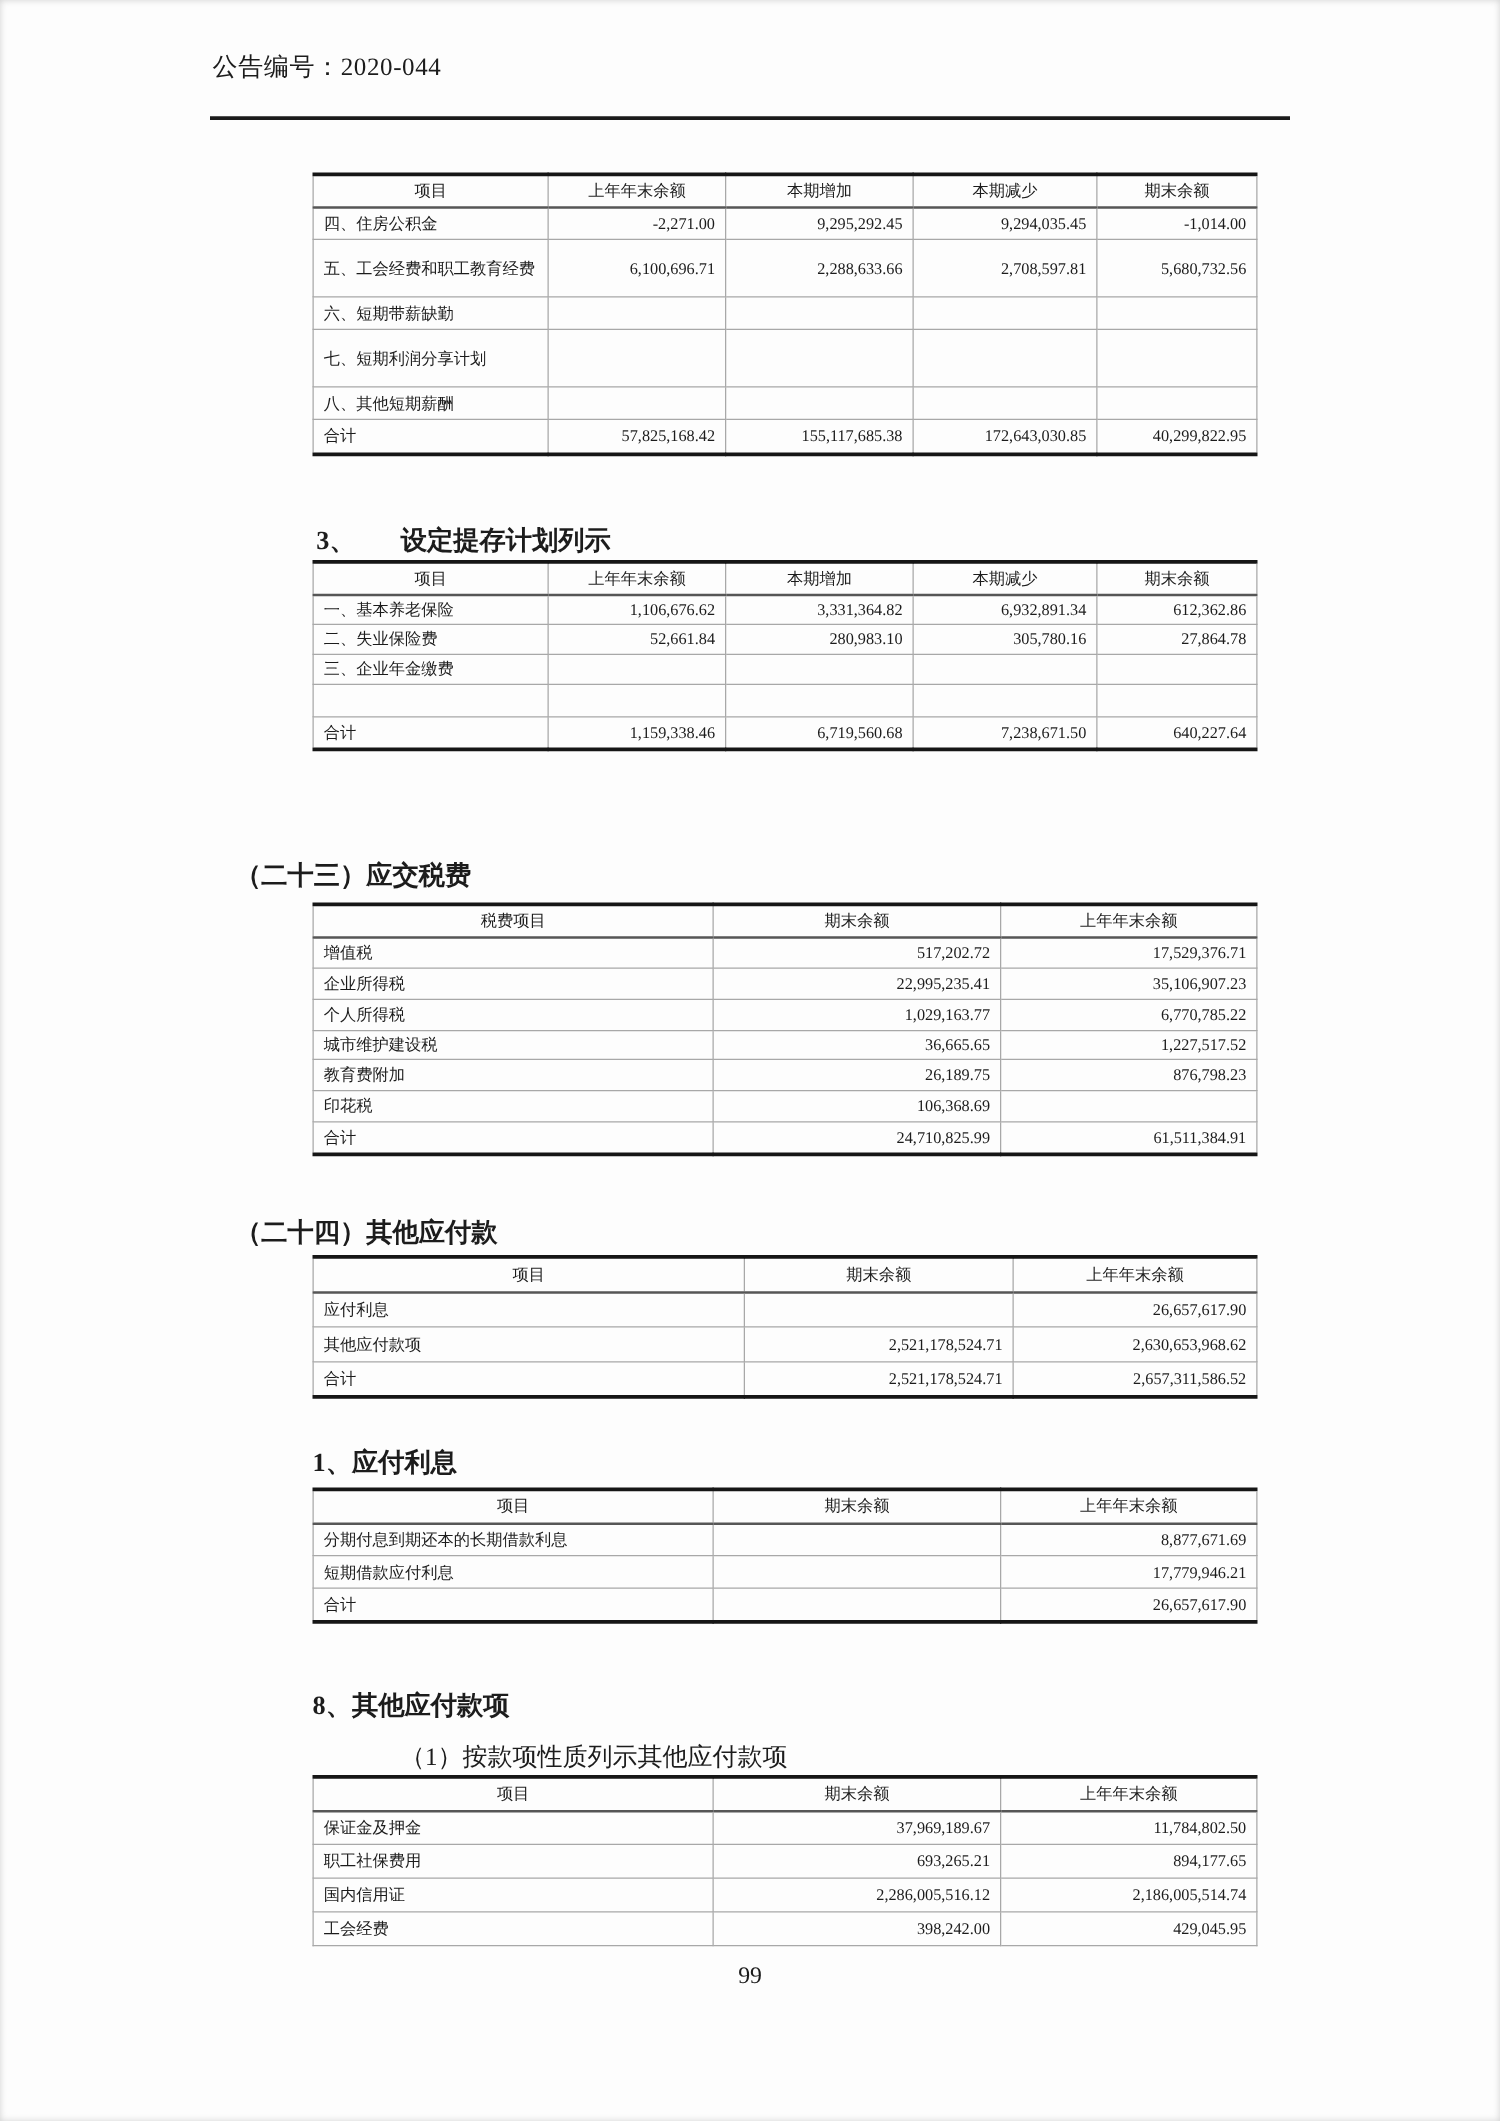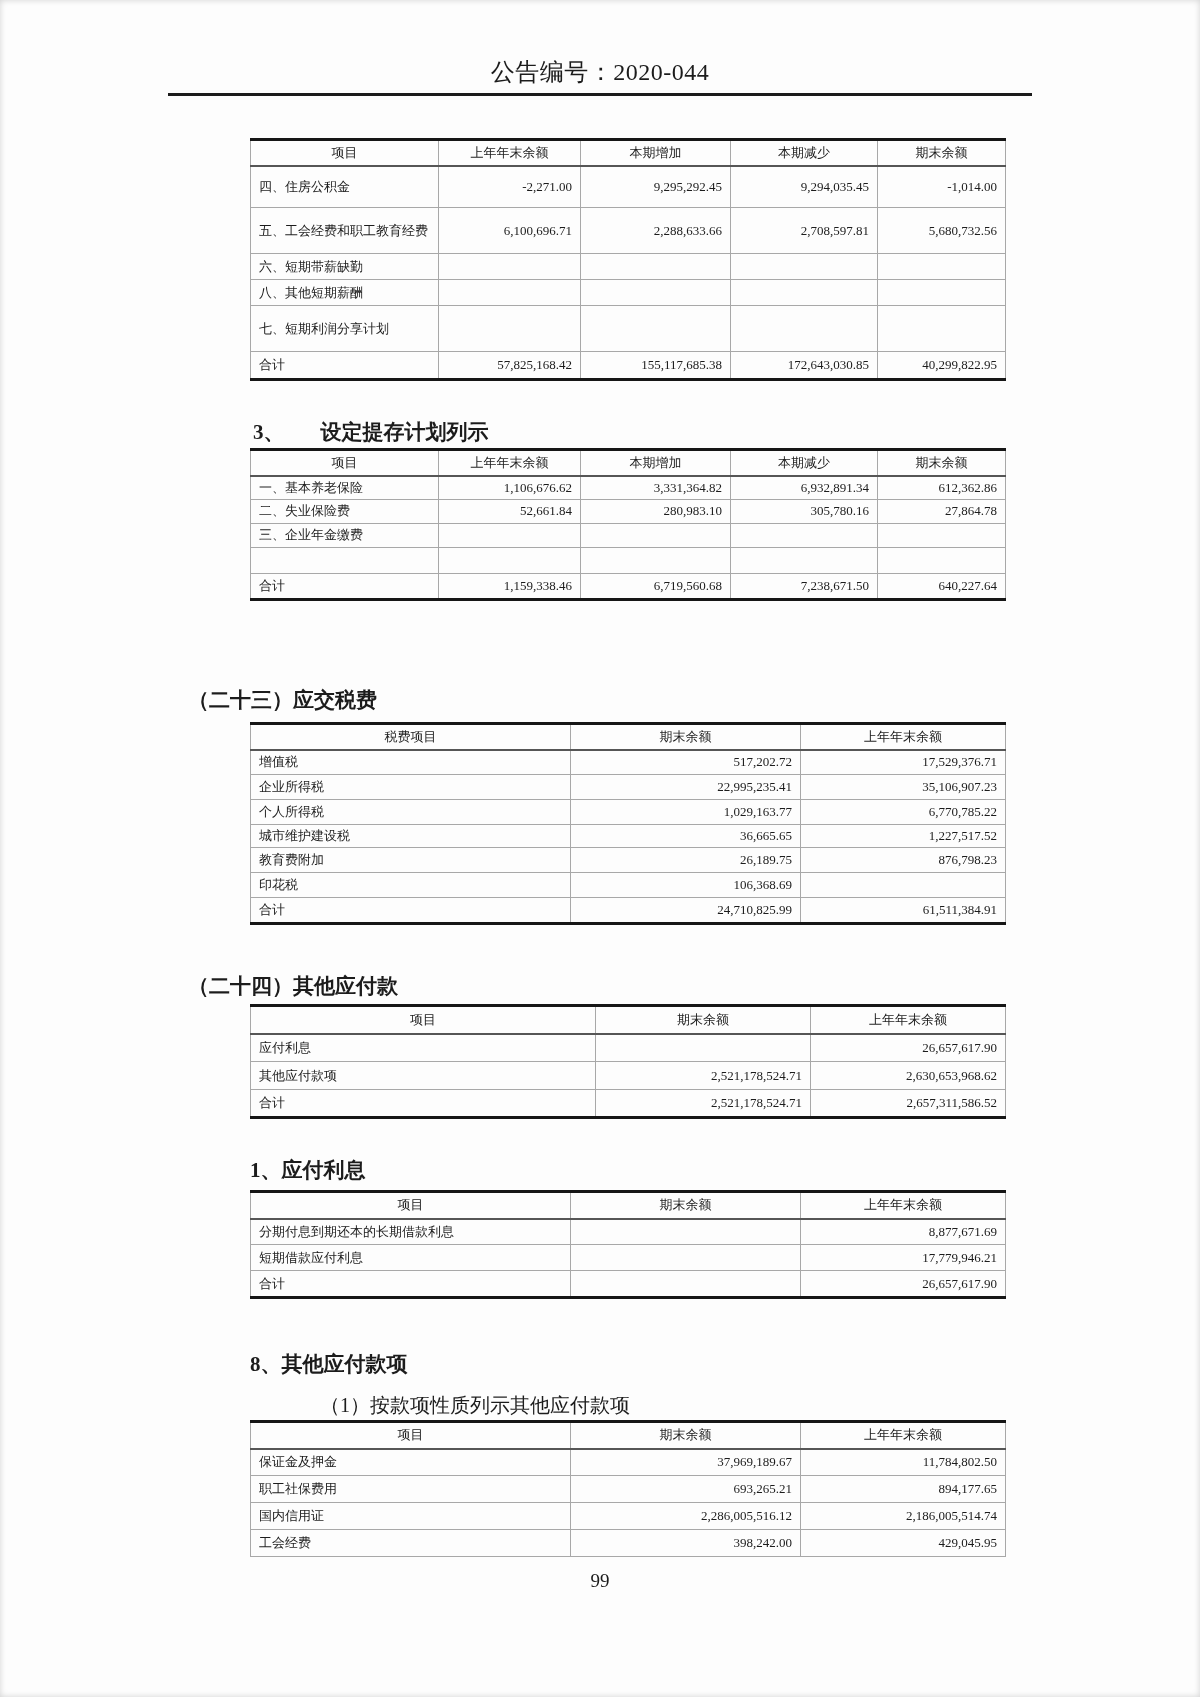--- a/index.html
+++ b/index.html
@@ -3,21 +3,21 @@
 <meta charset="utf-8">
 <style>
   html,body { margin:0; padding:0; background:#e9e9e9; }
   .page {
     position:relative; width:1200px; height:1697px; margin:0 auto;
     background:#fdfdfd; color:#1c1c1c;
     font-family:"Liberation Serif","DejaVu Serif",serif;
     box-shadow: inset 0 0 6px rgba(0,0,0,.18);
     overflow:hidden;
   }
-  .hdr-num { position:absolute; top:56px; left:170px; width:860px; text-align:center; font-size:24px; letter-spacing:.5px; }
+  .hdr-num { position:absolute; top:40px; left:170px; width:860px; text-align:left; font-size:20px; letter-spacing:.5px; }
   .hdr-rule { position:absolute; top:93px; left:168px; width:864px; height:3px; background:#1b1b1b; }
 
   .tw { position:absolute; left:250px; width:755px; }
   table.tbl {
     border-collapse:collapse; table-layout:fixed; width:755px;
     border-top:3px solid #161616; border-bottom:3px solid #161616;
     font-size:13px;
   }
   table.tbl.cut { border-bottom:1px solid #6f6f6f; }
   .tbl td, .tbl th {
@@ -52,50 +52,50 @@
           <col style="width:128px">
         </colgroup>
       <tbody>
           <tr style="height:26px">
         <th>项目</th>
         <th>上年年末余额</th>
         <th>本期增加</th>
         <th>本期减少</th>
         <th>期末余额</th>
       </tr>
-      <tr style="height:42px">
+      <tr style="height:26px">
         <td class="item">四、住房公积金</td>
         <td class="num">-2,271.00</td>
         <td class="num">9,295,292.45</td>
         <td class="num">9,294,035.45</td>
         <td class="num">-1,014.00</td>
       </tr>
       <tr style="height:46px">
         <td class="item">五、工会经费和职工教育经费</td>
         <td class="num">6,100,696.71</td>
         <td class="num">2,288,633.66</td>
         <td class="num">2,708,597.81</td>
         <td class="num">5,680,732.56</td>
       </tr>
       <tr style="height:26px">
         <td class="item">六、短期带薪缺勤</td>
         <td class="num"></td>
         <td class="num"></td>
         <td class="num"></td>
         <td class="num"></td>
       </tr>
-      <tr style="height:26px">
-        <td class="item">八、其他短期薪酬</td>
-        <td class="num"></td>
-        <td class="num"></td>
-        <td class="num"></td>
-        <td class="num"></td>
-      </tr>
       <tr style="height:46px">
         <td class="item">七、短期利润分享计划</td>
+        <td class="num"></td>
+        <td class="num"></td>
+        <td class="num"></td>
+        <td class="num"></td>
+      </tr>
+      <tr style="height:26px">
+        <td class="item">八、其他短期薪酬</td>
         <td class="num"></td>
         <td class="num"></td>
         <td class="num"></td>
         <td class="num"></td>
       </tr>
       <tr style="height:28px">
         <td class="ctr">合计</td>
         <td class="num">57,825,168.42</td>
         <td class="num">155,117,685.38</td>
         <td class="num">172,643,030.85</td>

